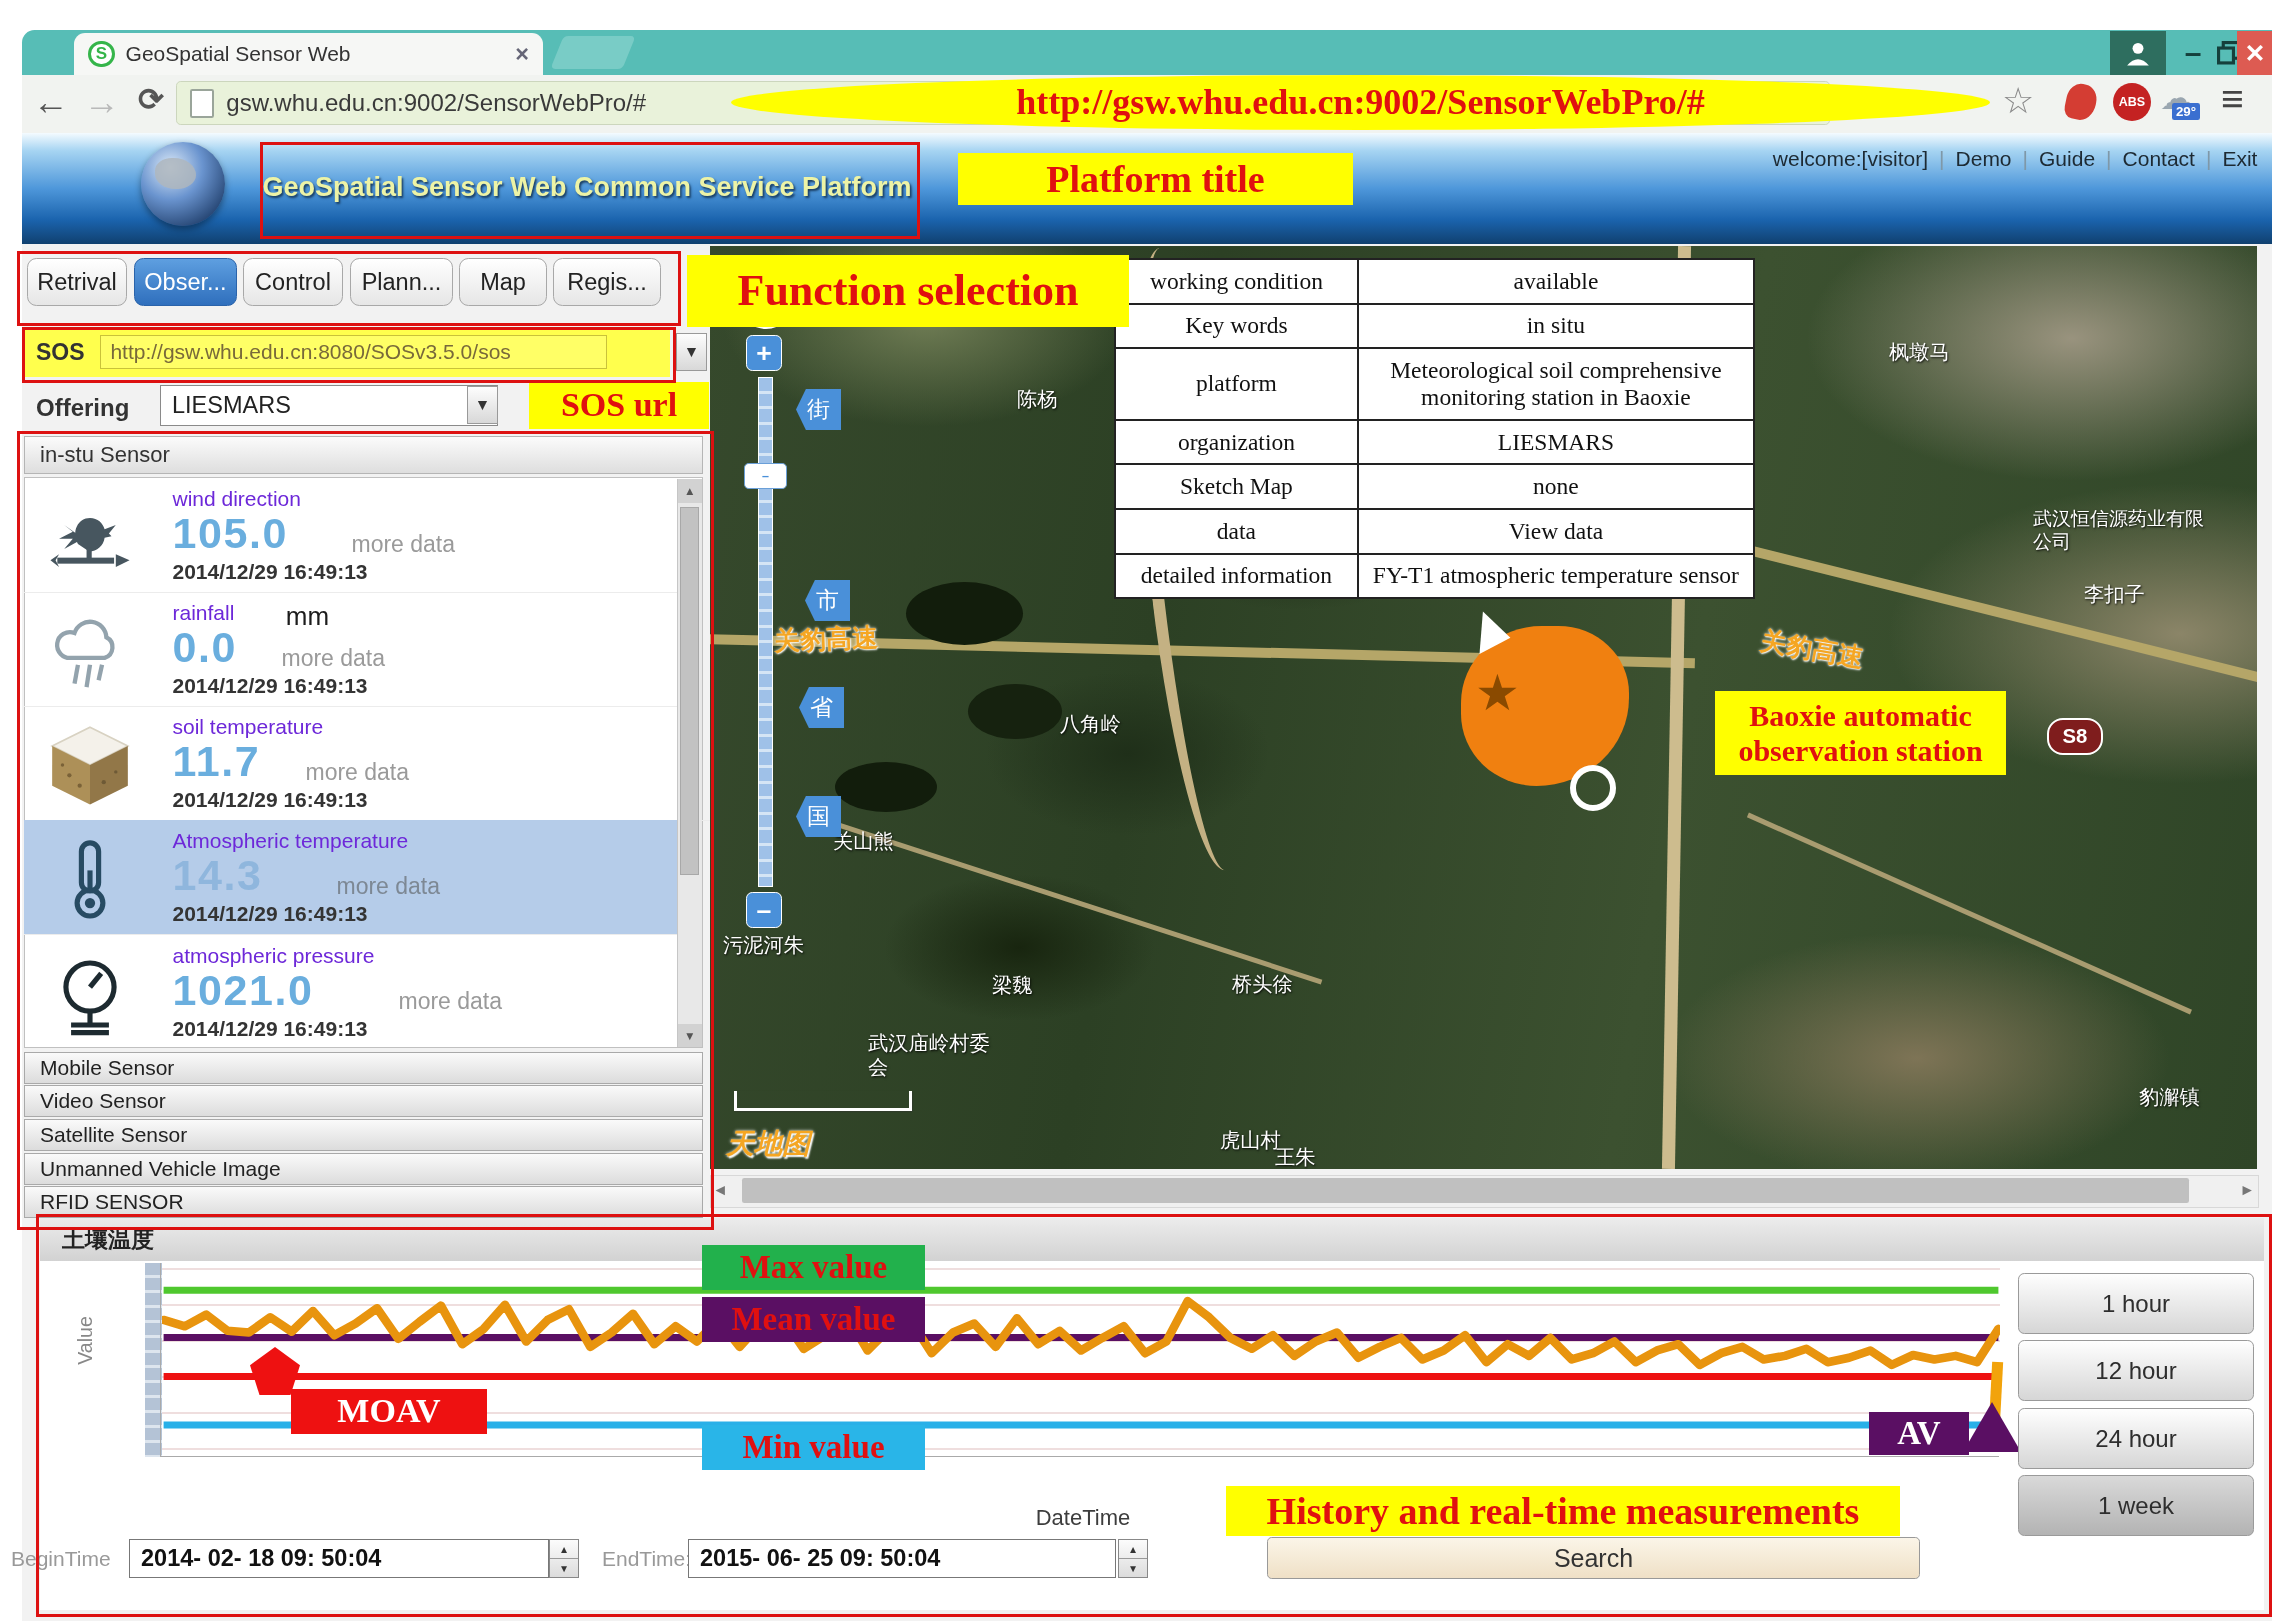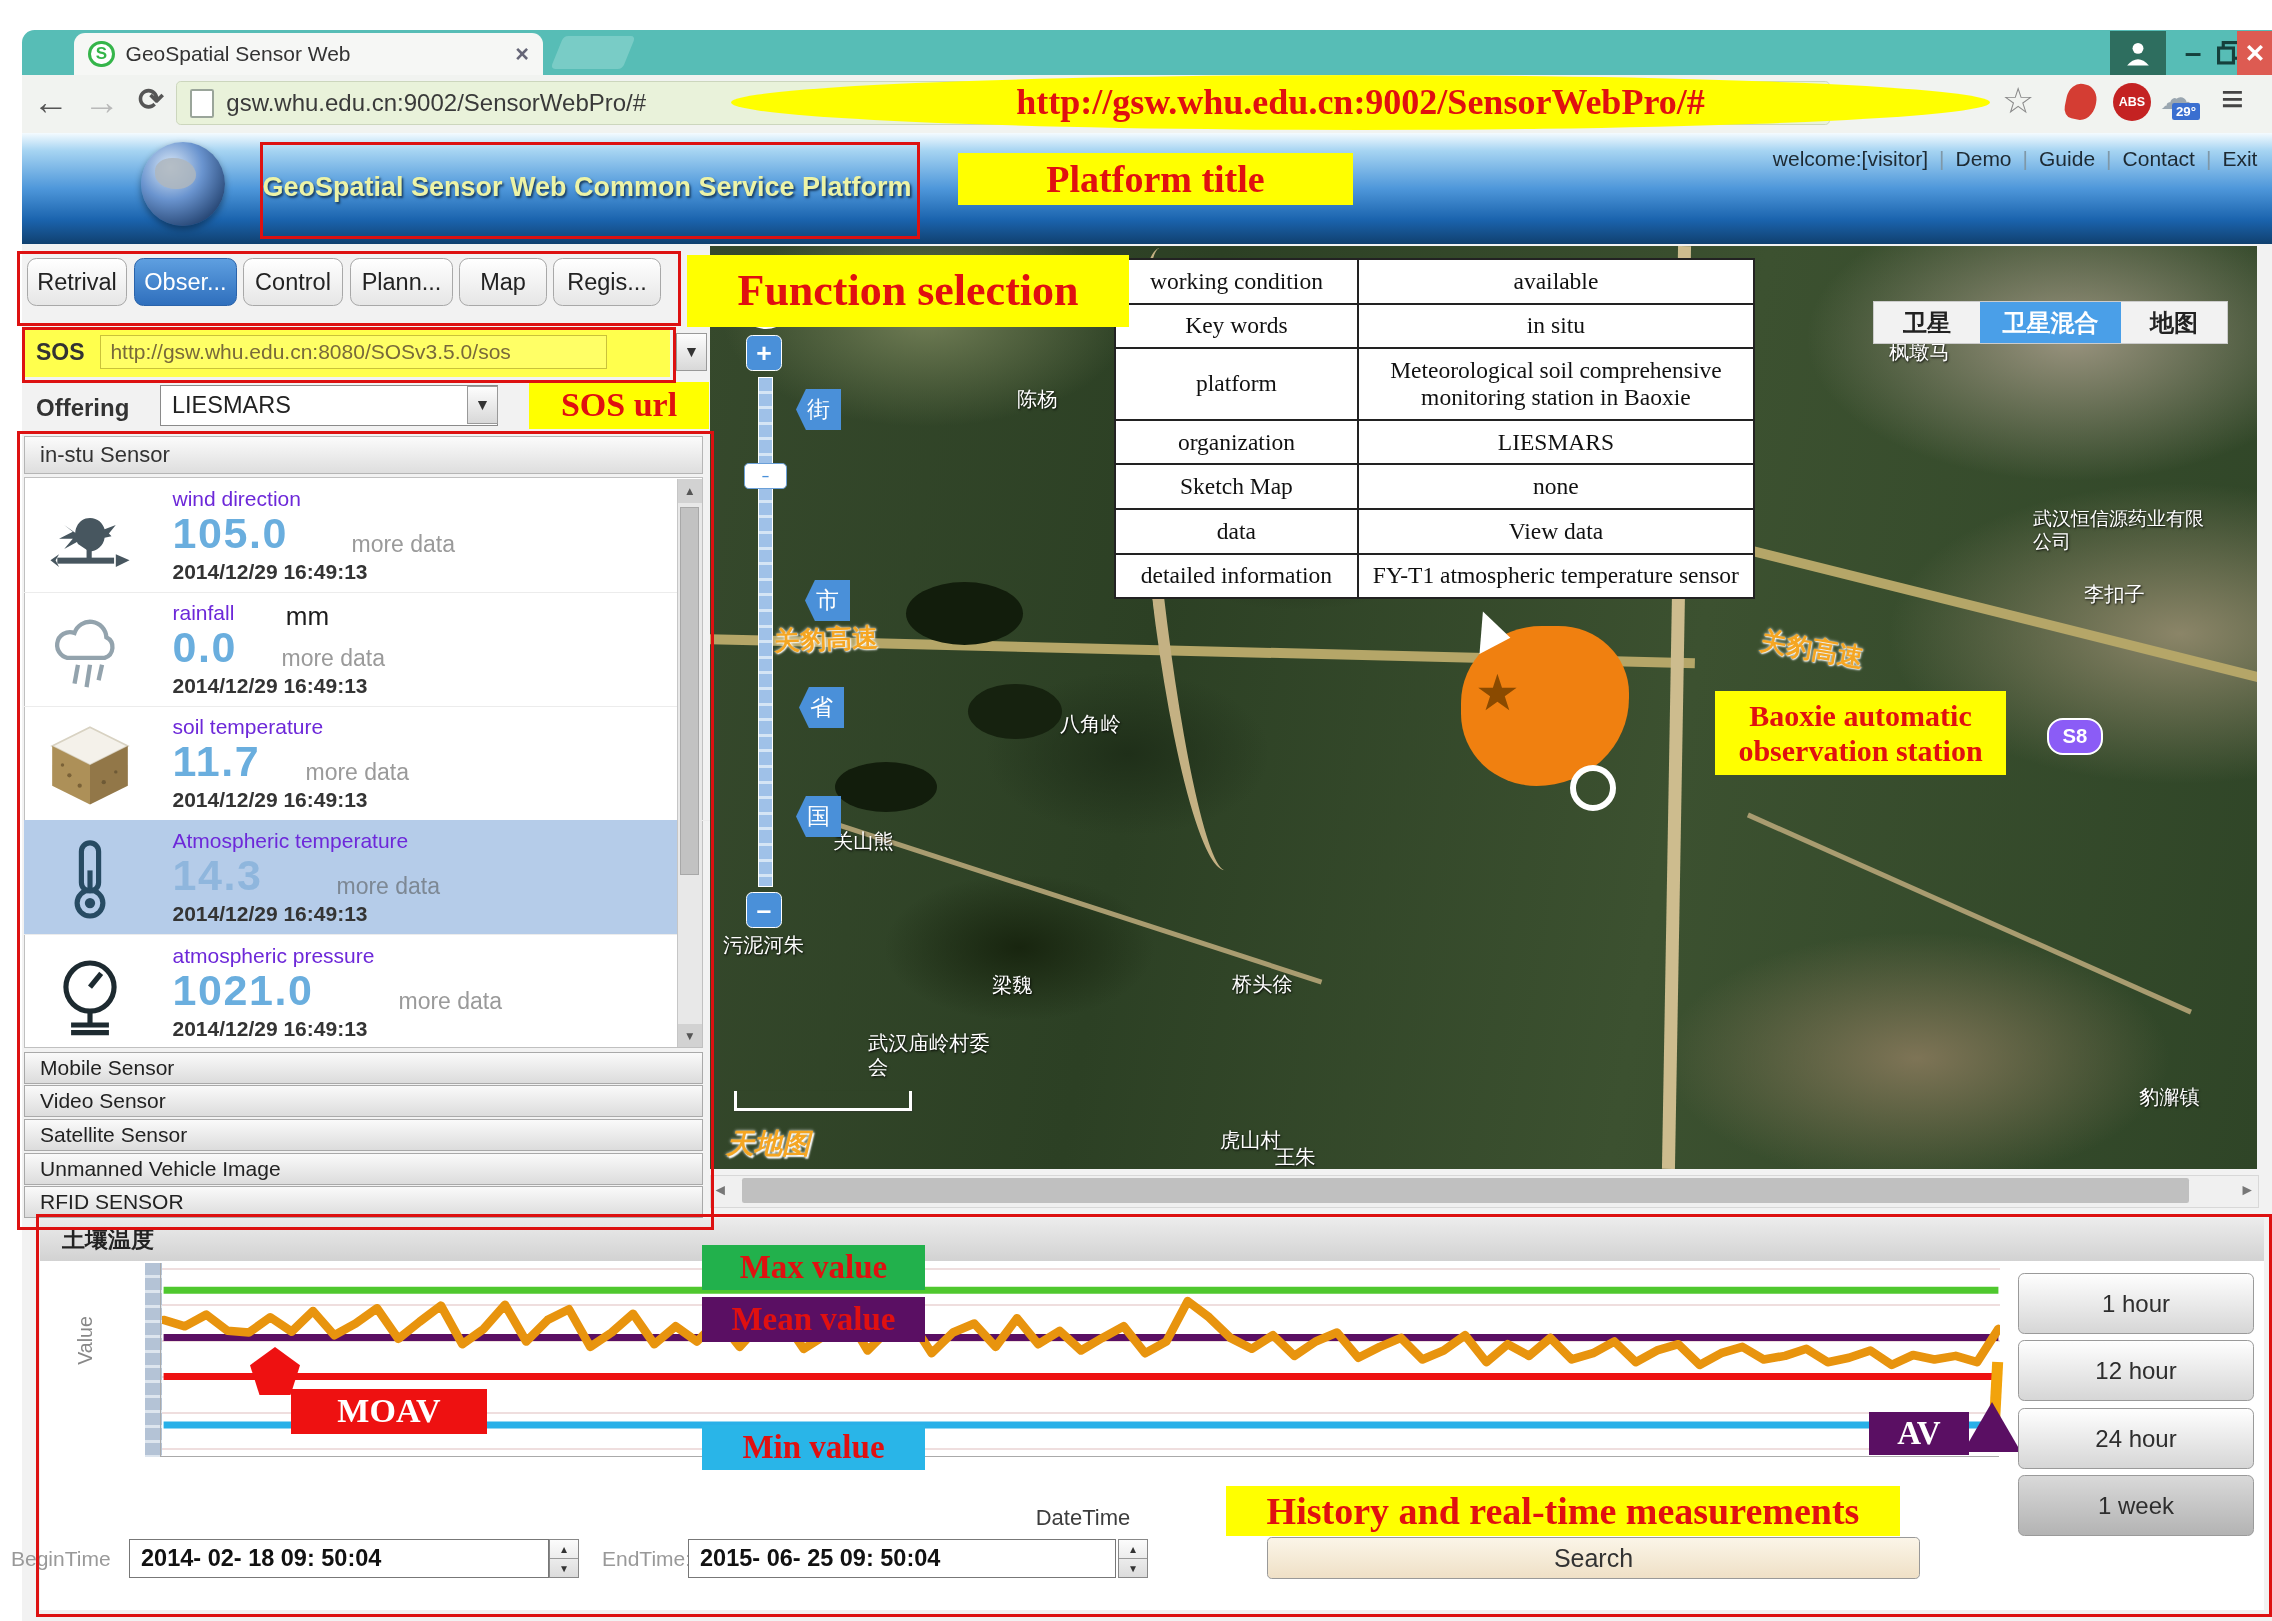--- a/index.html
+++ b/index.html
@@ -317,43 +317,32 @@
   <div class="maplabel abs" style="left:992px;top:971px;">梁魏</div>
   <div class="maplabel abs" style="left:868px;top:1031px;width:133px;white-space:normal;text-align:left;line-height:1.2;">武汉庙岭村委会</div>
   <div class="maplabel abs" style="left:1232px;top:970px;">桥头徐</div>
   <div class="maplabel abs" style="left:1220px;top:1126px;">虎山村</div>
   <div class="maplabel abs" style="left:1275px;top:1143px;">王朱</div>
   <div class="maplabel abs" style="left:2033px;top:508px;width:172px;white-space:normal;line-height:1.2;font-size:19px;">武汉恒信源药业有限公司</div>
   <div class="maplabel abs" style="left:2084px;top:580px;">李扣子</div>
   <div class="maplabel abs" style="left:2139px;top:1083px;">豹澥镇</div>
   <div class="roadlabel abs" style="left:774px;top:622px;transform:rotate(-2deg);">关豹高速</div>
   <div class="roadlabel abs" style="left:1760px;top:632px;transform:rotate(10deg);">关豹高速</div>
-  <div class="abs" style="left:2047px;top:718px;width:52px;height:33px;background:#8b5cf6;border:2.3px solid #fff;border-radius:16px;color:#fff;font-size:20.3px;font-weight:bold;display:flex;align-items:center;justify-content:center;z-index:3;">S8</div>
+  <div class="abs" style="left:2047px;top:718px;width:52px;height:33px;background:#7f1d1d;border:2.3px solid #fff;border-radius:16px;color:#fff;font-size:20.3px;font-weight:bold;display:flex;align-items:center;justify-content:center;z-index:3;">S8</div>
 
   <div class="abs" style="left:739px;top:275px;width:50px;height:50px;background:#4a90d9;border:2.3px solid #fff;border-radius:50%;color:#fff;display:flex;align-items:center;justify-content:center;font-size:23.5px;z-index:4;">▼</div>
   <div class="zbtn" style="left:746px;top:335px;">+</div>
   <div class="abs" style="left:758px;top:377px;width:12.5px;height:508px;background:repeating-linear-gradient(to bottom,#9fc1e8 0 12.5px,#d5e5f5 12.5px 15.6px);border:1.6px solid #fff;z-index:4;"></div>
   <div class="abs" style="left:744px;top:463px;width:41px;height:23.5px;background:#fff;border:1.6px solid #6a9fd8;border-radius:4.7px;color:#4a90d9;font-weight:bold;display:flex;align-items:center;justify-content:center;z-index:5;">–</div>
   <div class="zbtn" style="left:746px;top:892px;">–</div>
   <div class="ztag abs" style="left:796px;top:389px;">街</div>
   <div class="ztag abs" style="left:805px;top:580px;">市</div>
   <div class="ztag abs" style="left:799px;top:687px;">省</div>
   <div class="ztag abs" style="left:796px;top:796px;">国</div>
 
-  <div class="abs" style="left:1873px;top:301px;display:flex;z-index:6;border:1.6px solid #ccc;">
-    <div class="layerbtn" style="width:106px;">
-        <span>卫星</span>
-      </div>
-    <div class="layerbtn active" style="width:141px;">
-        <span>卫星混合</span>
-      </div>
-    <div class="layerbtn" style="width:106px;">
-        <span>地图</span>
-      </div>
-  </div>
 
   <table class="abs popup">
     <tbody>
         <tr>
           <td class="k">working condition</td>
           <td>available</td>
         </tr>
     <tr>
           <td class="k">Key words</td>
           <td>in situ</td>

